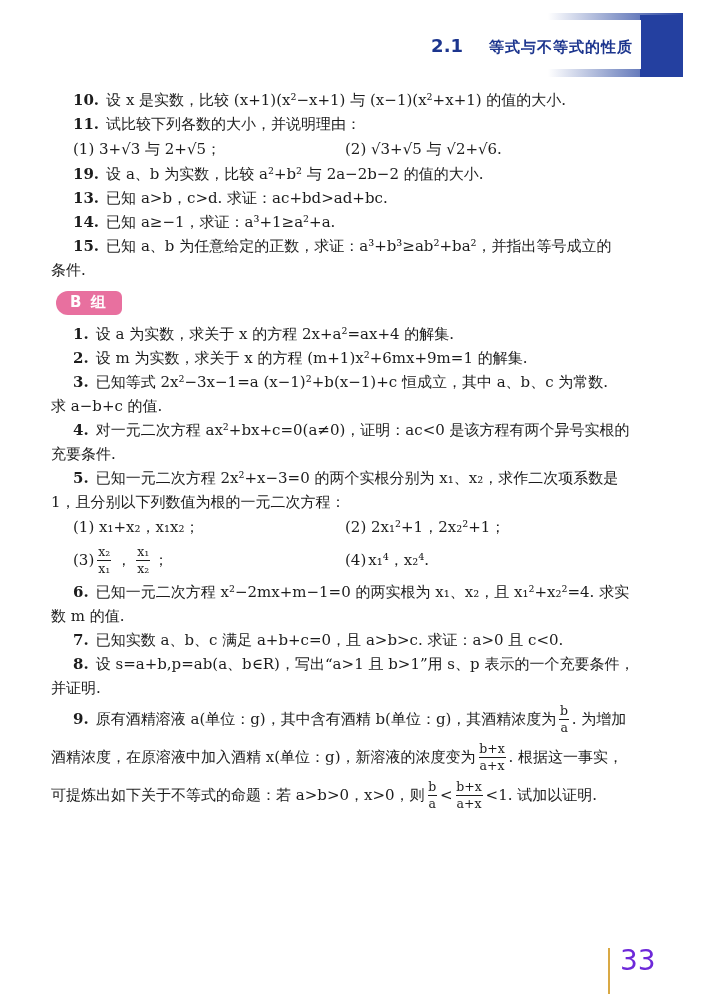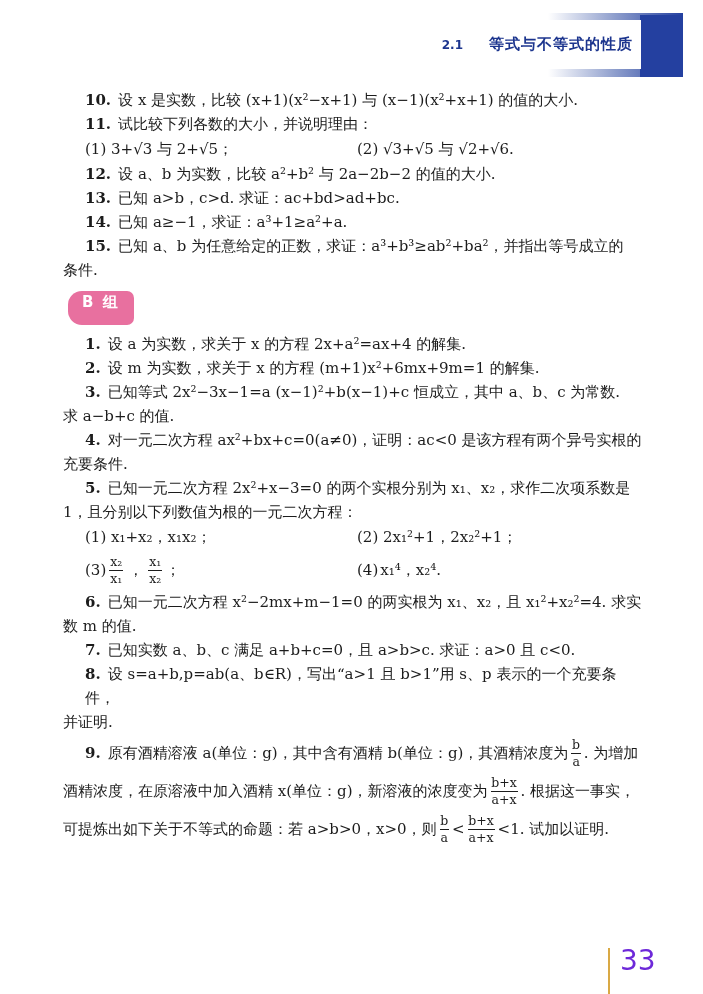--- a/index.html
+++ b/index.html
@@ -9,38 +9,38 @@
     font-family:"DejaVu Serif","Liberation Serif",serif;
     color:#1c1c1c;
   }
   
   .hdr-band{position:absolute;top:13px;left:548px;right:20px;height:64px;
     background:linear-gradient(to right,#ffffff 0%,#8d9dcc 50%,#2440a0 100%);}
   .hdr-navy{position:absolute;top:15px;right:20px;width:43px;height:62px;background:#2440a0;}
   .hdr-white{position:absolute;top:20px;right:62px;width:116px;height:49px;background:#ffffff;}
   .hdr-text{position:absolute;top:35px;right:70px;display:flex;gap:26px;align-items:baseline;
     color:#1c358e;font-weight:bold;font-family:"DejaVu Sans","Liberation Sans",sans-serif;}
-  .hdr-text .sec-num{font-size:12px;margin-left:20px;}
+  .hdr-text .sec-num{font-size:18px;margin-left:20px;}
   .hdr-text .sec-title{font-size:15px;letter-spacing:1px;}
   
-  .content{position:absolute;left:63px;right:58px;top:88px;font-size:15px;}
+  .content{position:absolute;left:51px;right:58px;top:88px;font-size:15px;}
   .ln{line-height:24px;}
   .indent{padding-left:22px;}
   .num{font-weight:bold;margin-right:7px;}
   .cols{display:flex;line-height:26px;}
   .col-l{width:272px;flex:none;}
   .tall{height:40px;display:flex;align-items:center;}
   .tall .col-l{width:272px;display:flex;align-items:center;}
   .tall .col-r{display:flex;align-items:center;}
   .frac{display:inline-flex;flex-direction:column;align-items:center;
     font-size:12.5px;line-height:1.25;margin:4px 3px;vertical-align:middle;}
   .frac .fd{border-top:1px solid #1c1c1c;padding:0 1px;}
   .p9line{display:flex;align-items:center;height:38px;line-height:38px;}
   .badge{display:inline-block;margin:9px 0 7px 5px;background:#e8709f;color:#fff;
-    font-weight:bold;font-size:15px;padding:2px 14px 13px 14px;
+    font-weight:bold;font-size:15px;padding:2px 14px 3px 14px;
     border-radius:14px 7px 7px 14px;
     font-family:"DejaVu Sans","Liberation Sans",sans-serif;letter-spacing:2px;}
   .sp{margin:0 2px;}
   
   .pg-line{position:absolute;left:608px;top:948px;bottom:0;width:2px;background:#d9a945;}
   .pg-num{position:absolute;left:620px;top:944px;color:#6d28d9;font-size:28px;
     font-family:"DejaVu Sans","Liberation Sans",sans-serif;}
 </style>
 </head>
 <body>
@@ -59,21 +59,21 @@
     <span class="num">10.</span><span>设 x 是实数，比较 (x+1)(x²−x+1) 与 (x−1)(x²+x+1) 的值的大小.</span>
   </div>
   <div class="ln indent">
     <span class="num">11.</span><span>试比较下列各数的大小，并说明理由：</span>
   </div>
   <div class="cols indent">
     <span class="col-l">(1) 3+√3 与 2+√5；</span>
     <span class="col-r">(2) √3+√5 与 √2+√6.</span>
   </div>
   <div class="ln indent">
-    <span class="num">12.</span><span>设 a、b 为实数，比较 a²+b² 与 2a−2b−2 的值的大小.</span>
+    <span class="num">19.</span><span>设 a、b 为实数，比较 a²+b² 与 2a−2b−2 的值的大小.</span>
   </div>
   <div class="ln indent">
     <span class="num">13.</span><span>已知 a&gt;b，c&gt;d. 求证：ac+bd&gt;ad+bc.</span>
   </div>
   <div class="ln indent">
     <span class="num">14.</span><span>已知 a≥−1，求证：a³+1≥a²+a.</span>
   </div>
   <div class="ln indent">
     <span class="num">15.</span><span>已知 a、b 为任意给定的正数，求证：a³+b³≥ab²+ba²，并指出等号成立的</span>
   </div>

